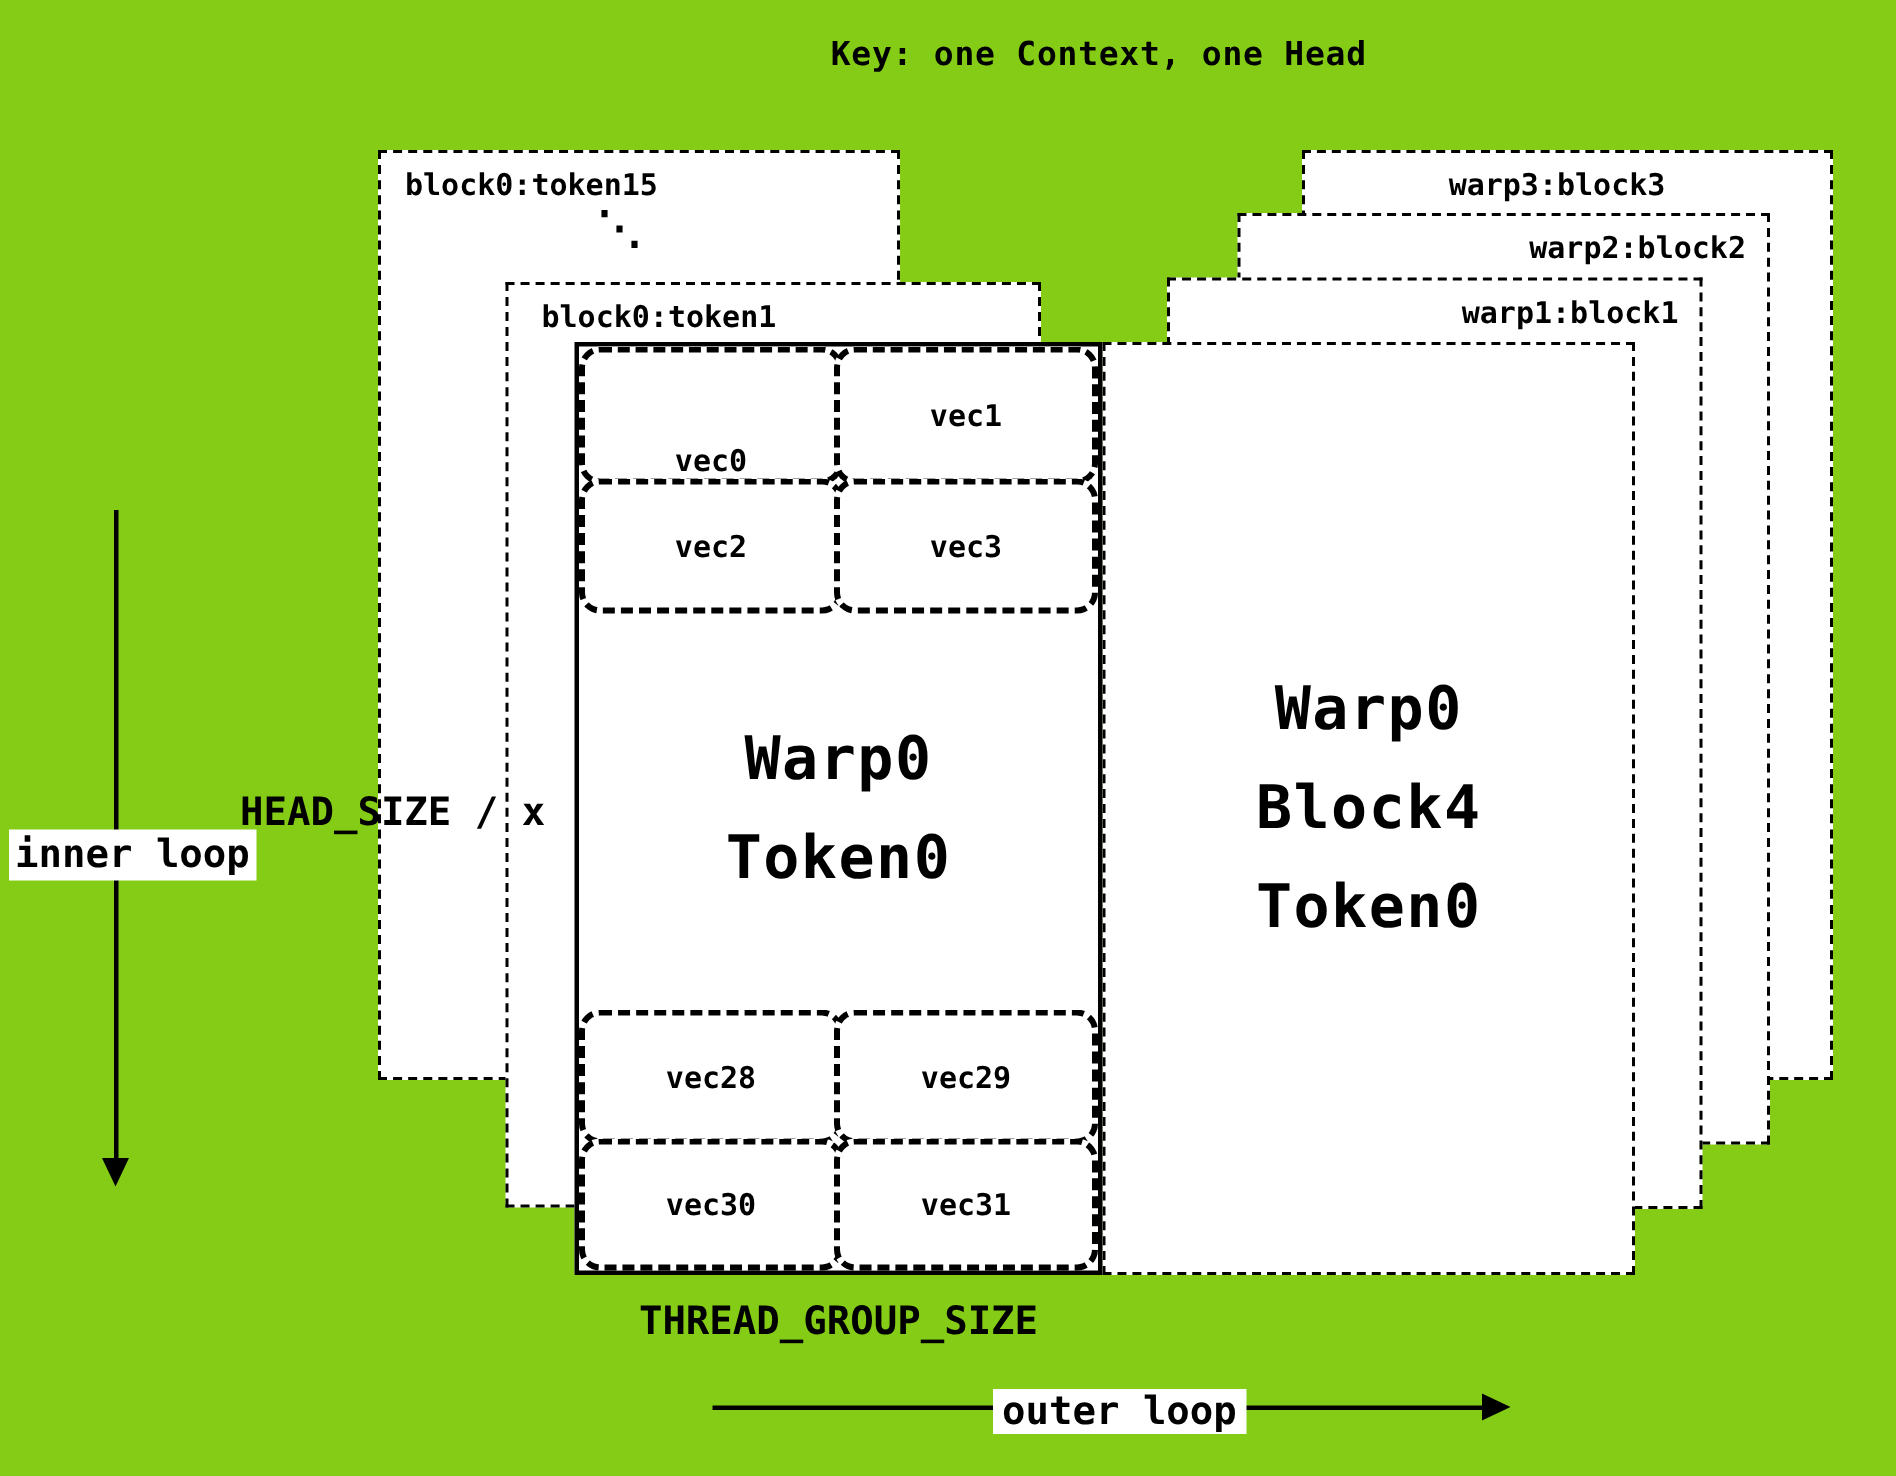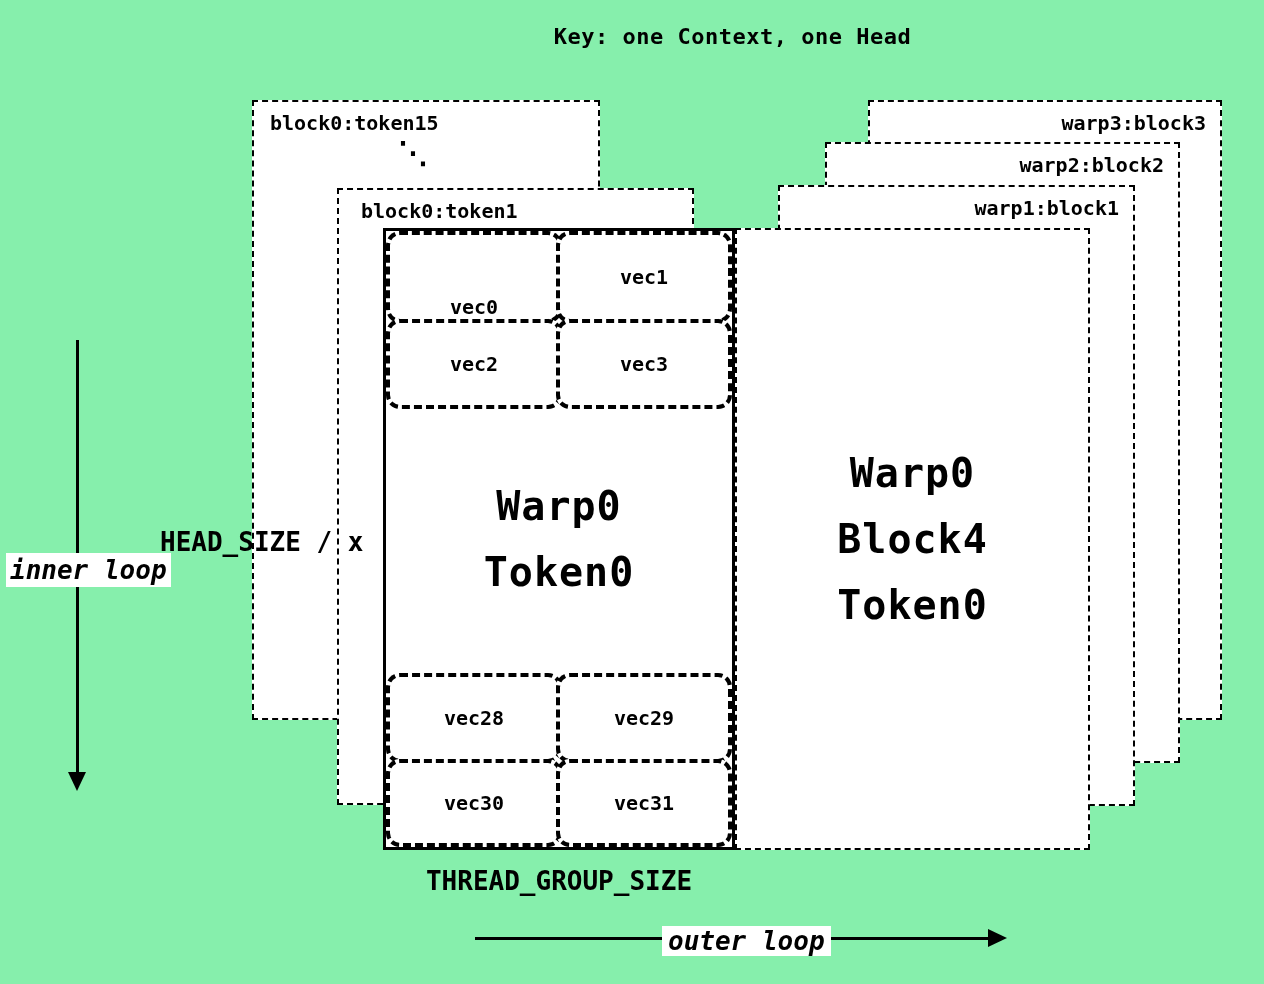--- a/index.html
+++ b/index.html
@@ -1,21 +1,21 @@
 <!DOCTYPE html>
 <html><head>
 <meta charset="utf-8">
 <style>
   * { margin: 0; padding: 0; box-sizing: border-box; }
   html, body { background: #ffffff; }
   .canvas {
     position: relative;
     width: 1264px;
     height: 984px;
-    background: #86efac;
+    background: #84cc16;
     color: #000000;
     font-family: "DejaVu Sans Mono", "Liberation Mono", monospace;
     overflow: hidden;
   }
   .title {
     position: absolute;
     font-weight: bold;
     font-size: 22px;
     letter-spacing: 0.5px;
   }
@@ -57,21 +57,21 @@
     font-size: 40px;
     line-height: 66px;
     letter-spacing: 1px;
   }
   .annot {
     position: absolute;
     font-weight: bold;
     font-size: 26px;
     white-space: nowrap;
   }
-  .italic { font-style: italic; }
+  .italic { }
   .line-v { position: absolute; width: 3px; background: #000000; }
   .line-h { position: absolute; height: 3px; background: #000000; }
   .arrow-down {
     position: absolute; width: 0; height: 0;
     border-left: 9px solid transparent;
     border-right: 9px solid transparent;
     border-top: 19px solid #000000;
   }
   .arrow-right {
     position: absolute; width: 0; height: 0;
@@ -95,21 +95,21 @@
 
   <div class="rect-dashed" style="left:252px; top:100px; width:348px; height:620px;">
     <div class="rect-label" style="padding-left:16px;">block0:token15</div>
   </div>
 
   <div class="rect-dashed" style="left:337px; top:188px; width:357px; height:617px;">
     <div class="rect-label" style="padding-left:22px;">block0:token1</div>
   </div>
 
   <div class="rect-dashed" style="left:868px; top:100px; width:354px; height:620px;">
-    <div class="rect-label" style="text-align:right; padding-right:14px;">warp3:block3</div>
+    <div class="rect-label" style="text-align:center; padding-right:14px;">warp3:block3</div>
   </div>
 
   <div class="rect-dashed" style="left:825px; top:142px; width:355px; height:621px;">
     <div class="rect-label" style="text-align:right; padding-right:14px;">warp2:block2</div>
   </div>
 
   <div class="rect-dashed" style="left:778px; top:185px; width:357px; height:621px;">
     <div class="rect-label" style="text-align:right; padding-right:14px;">warp1:block1</div>
   </div>
 

